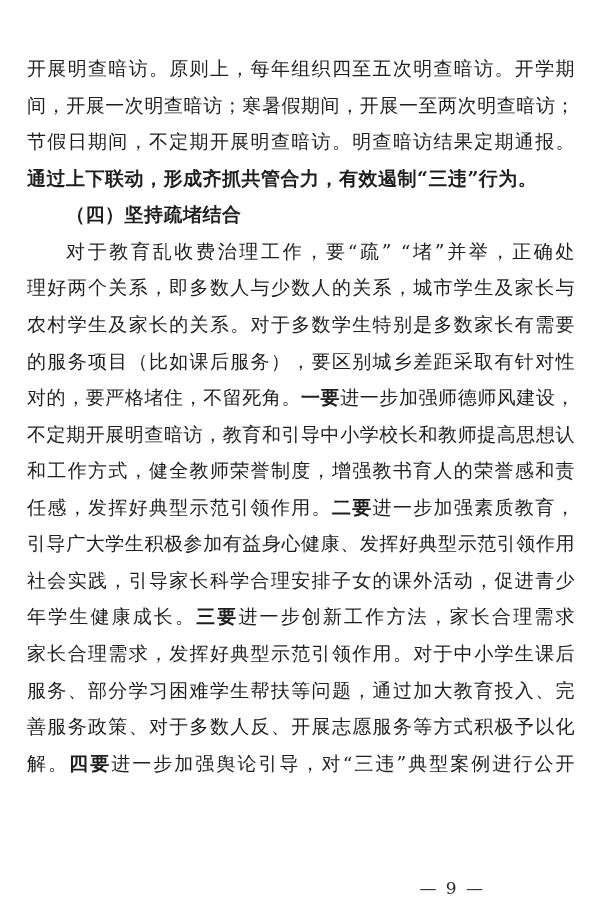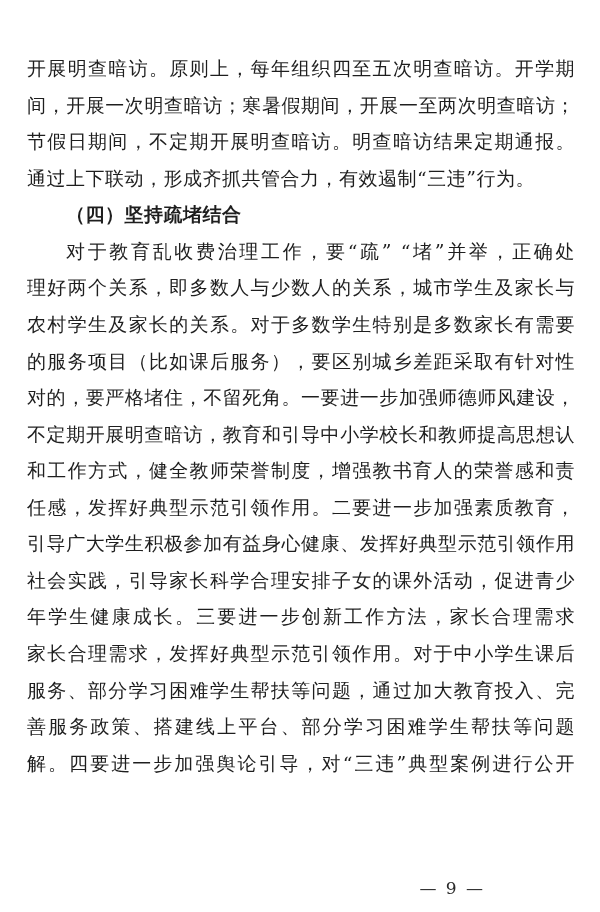--- a/index.html
+++ b/index.html
@@ -40,32 +40,33 @@
       font-size: 19px;
       letter-spacing: 0.5px;
       text-align: justify;
       text-align-last: justify;
       overflow: hidden;
       word-break: keep-all;
     }
     .line.para-end {
       text-align: center;
       text-align-last: left;
+      font-weight: bold;
     }
     .line.indent {
       padding-left: 39px;
       box-sizing: border-box;
     }
     .line.heading {
       font-weight: bold;
       text-align: right;
       text-align-last: left;
     }
     .emph {
-      font-weight: normal;
+      font-weight: bold;
     }
     .page-number {
       position: absolute;
       right: 43px;
       top: 876px;
       font-size: 17px;
       line-height: 24px;
       letter-spacing: 2px;
       color: #2a2a2a;
       white-space: pre;
@@ -101,21 +102,21 @@
       <div class="line">
         <span>任感，发挥好典型示范引领作用。</span><span class="emph">二要</span><span>进一步加强素质教育，</span>
       </div>
       <div class="line">引导广大学生积极参加有益身心健康、发挥好典型示范引领作用</div>
       <div class="line">社会实践，引导家长科学合理安排子女的课外活动，促进青少</div>
       <div class="line">
         <span>年学生健康成长。</span><span class="emph">三要</span><span>进一步创新工作方法，家长合理需求</span>
       </div>
       <div class="line">家长合理需求，发挥好典型示范引领作用。对于中小学生课后</div>
       <div class="line">服务、部分学习困难学生帮扶等问题，通过加大教育投入、完</div>
-      <div class="line">善服务政策、搭建线上平台、部分学习困难学生帮扶等问题</div>
+      <div class="line">善服务政策、对于多数人反、开展志愿服务等方式积极予以化</div>
       <div class="line">
         <span>解。</span><span class="emph">四要</span><span>进一步加强舆论引导，对“三违”典型案例进行公开</span>
       </div>
     </div>
 
   </div>
 
   <div class="page-number">— 9 —</div>
 </div>
 

